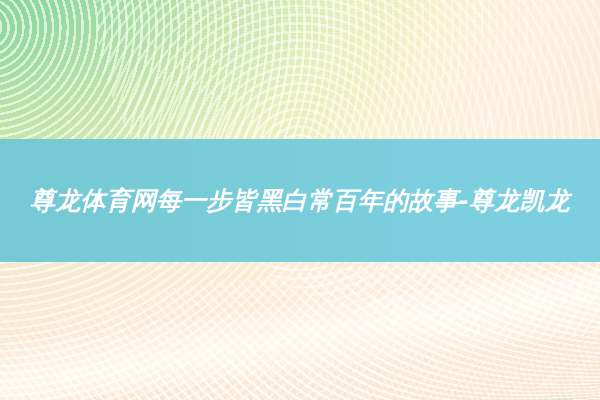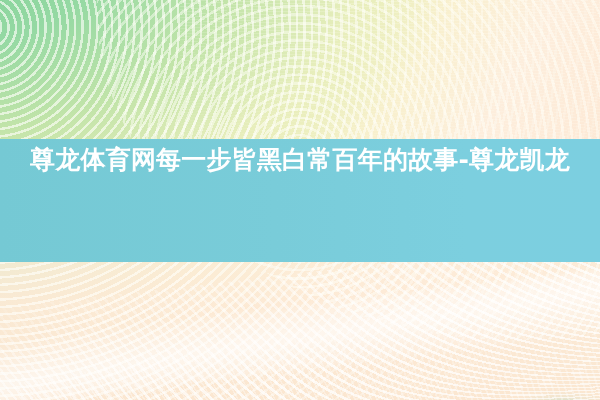--- a/index.html
+++ b/index.html
@@ -141,21 +141,23 @@
   
   .banner {
     position: absolute;
     left: 0;
     width: 600px;
     top: 139px;
     height: 123px;
     background: linear-gradient(90deg, #75c9d4 0%, #79ccd9 46%, #7ccfdf 78%, #7ccfe0 100%);
     display: flex;
     flex-direction: row;
+    align-items: center;
     justify-content: center;
+    font-style: italic;
   }
   .banner-line {
     color: #ffffff;
     font-size: 25px;
     font-weight: 700;
     line-height: 42px;
     letter-spacing: 0.2px;
     white-space: nowrap;
     text-align: center;
   }

